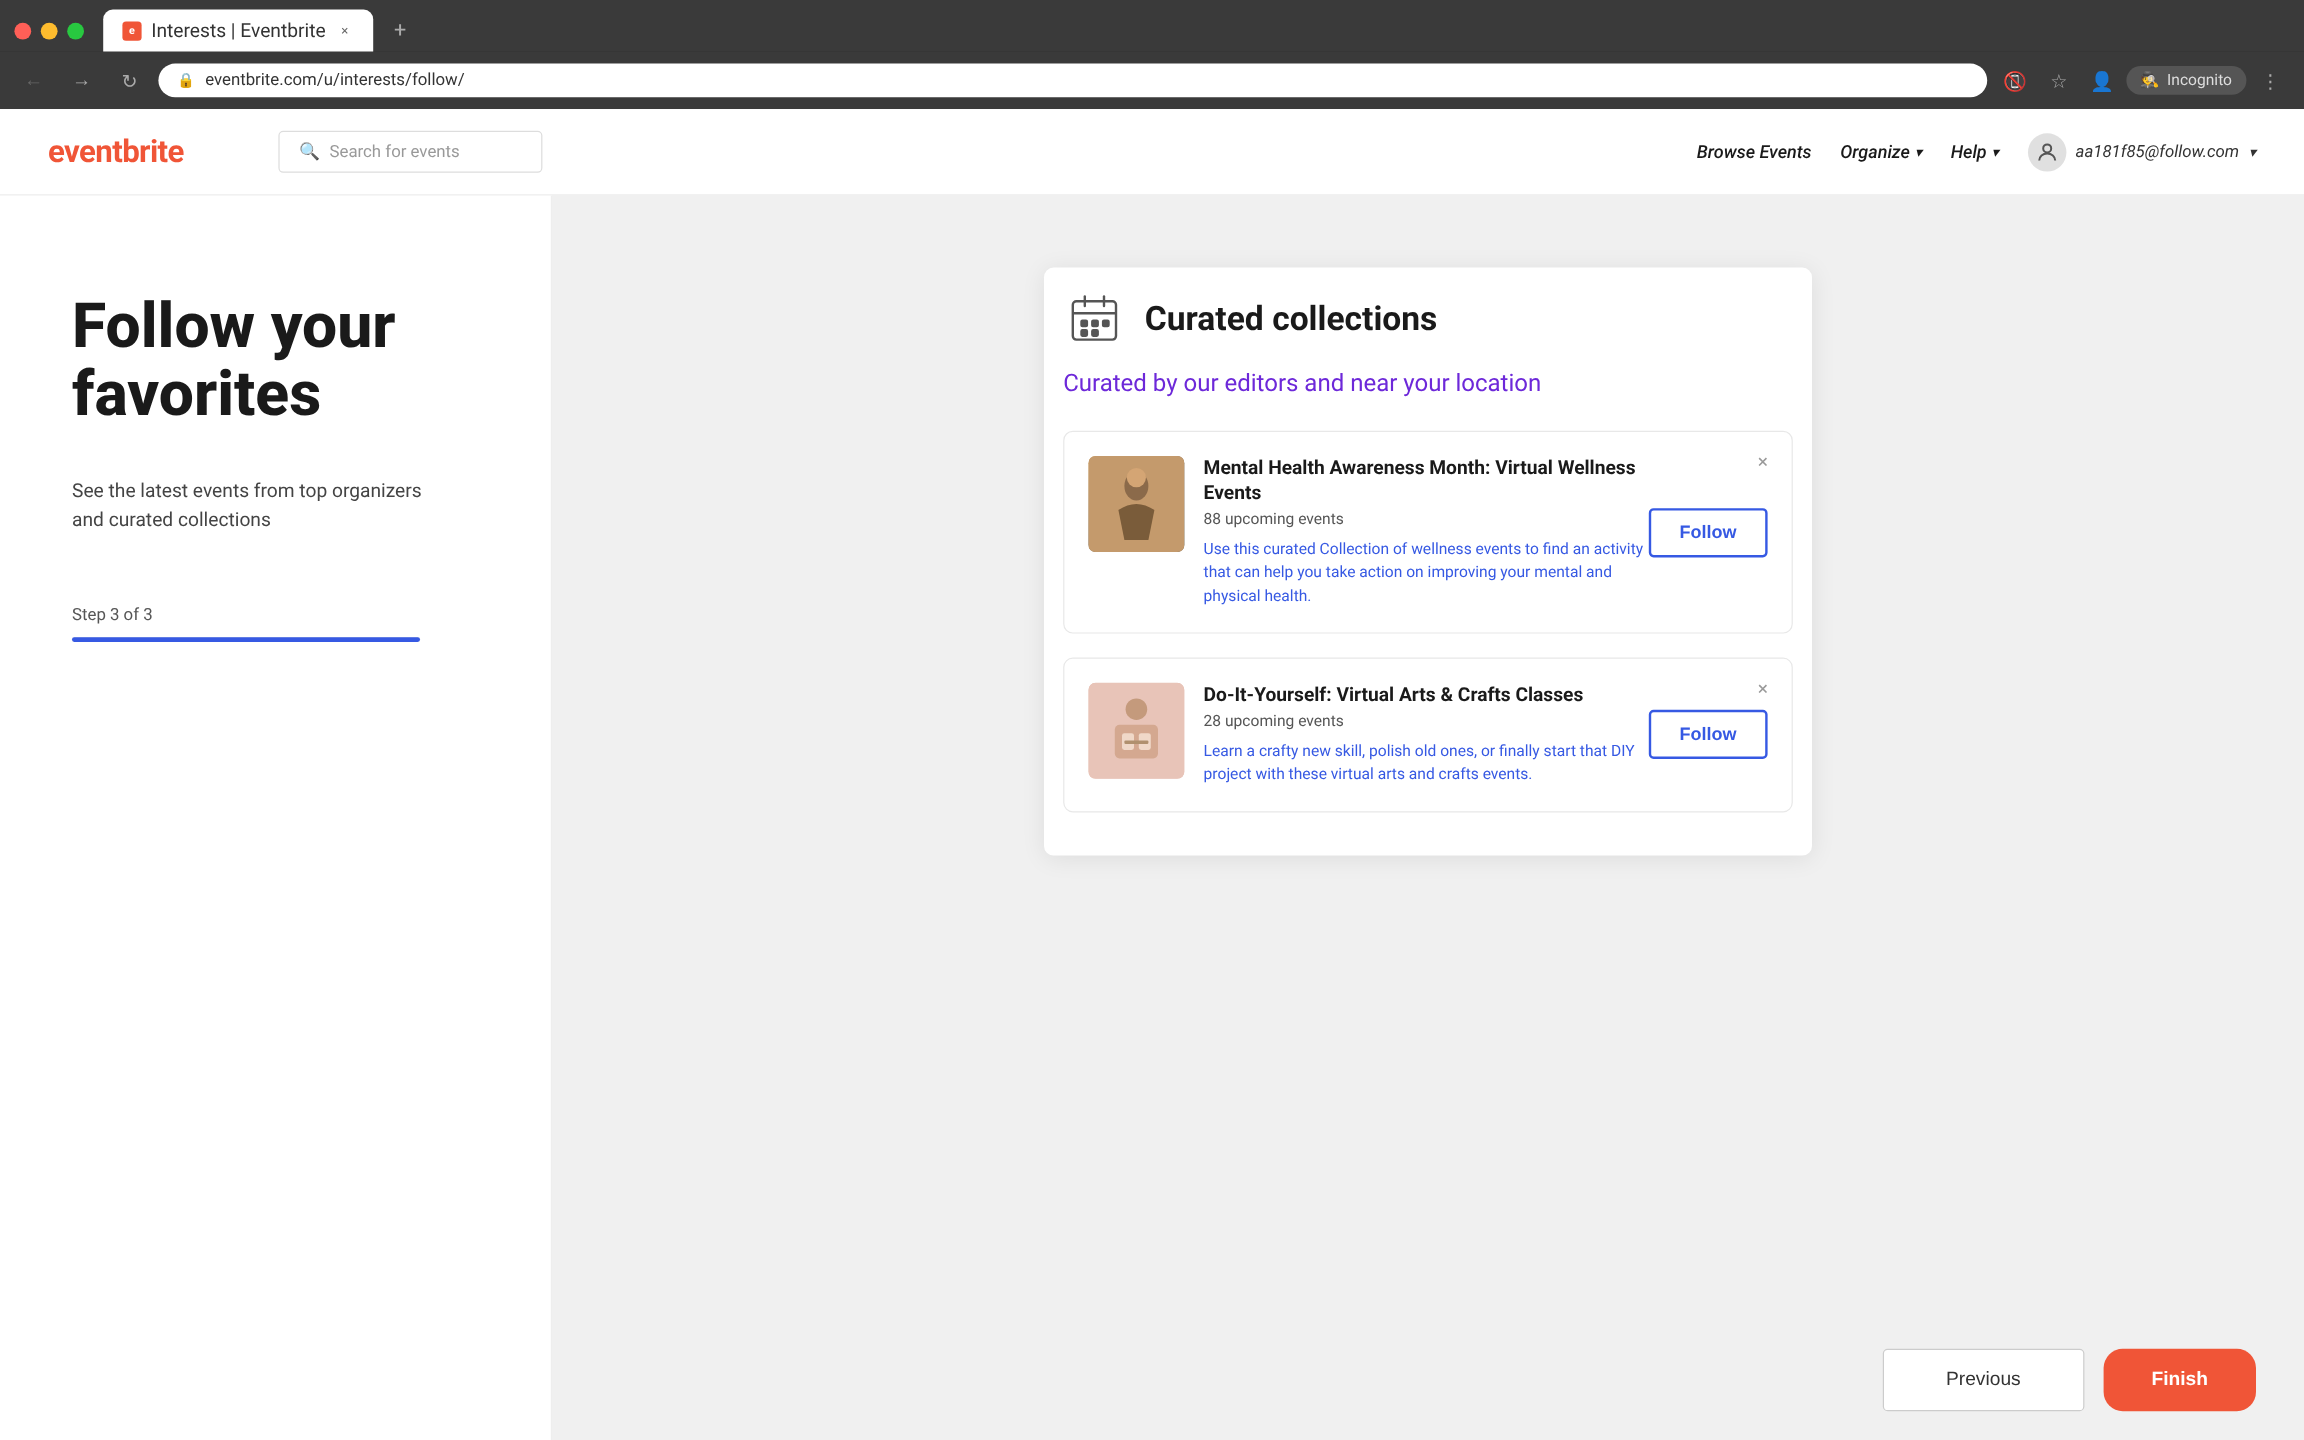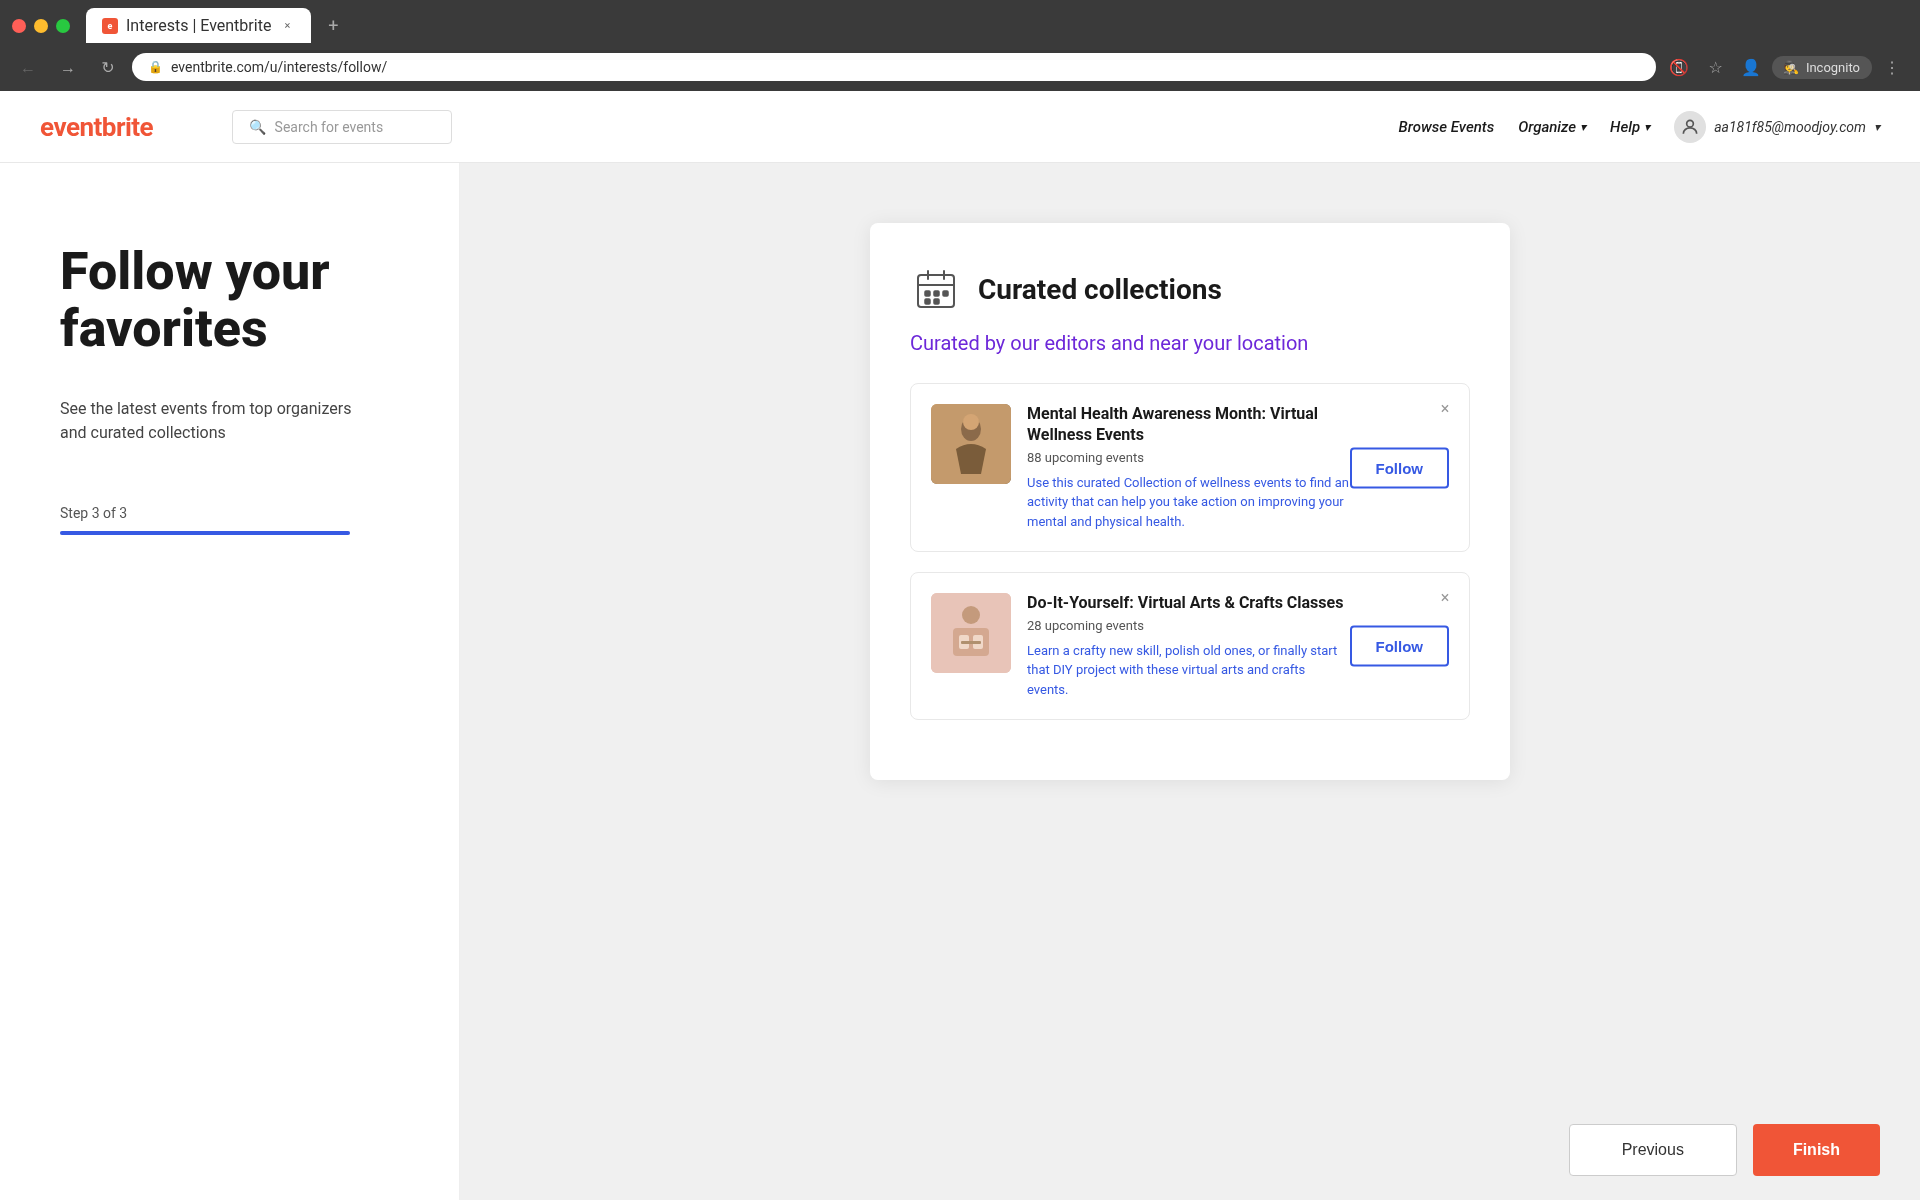--- a/index.html
+++ b/index.html
@@ -48,38 +48,38 @@
     .right-panel { flex: 1; background: #f0f0f0; display: flex; align-items: flex-start; justify-content: center; padding: 60px 40px; }
 
     .hero-title { font-size: 52px; font-weight: 800; color: #1a1a1a; line-height: 1.1; margin-bottom: 40px; }
     .hero-subtitle { font-size: 16px; color: #444; line-height: 1.5; margin-bottom: 60px; max-width: 320px; }
     .step-indicator { margin-top: 40px; }
     .step-text { font-size: 14px; color: #555; margin-bottom: 10px; }
     .step-progress { width: 290px; height: 4px; background: #e0e0e0; border-radius: 2px; }
     .step-progress-fill { height: 100%; background: #3659e3; border-radius: 2px; }
 
     
-    .collections-card { background: #fff; border-radius: 8px; box-shadow: 0 2px 20px rgba(0,0,0,0.08); max-width: 640px; width: 100%; padding: 40px; }
+    .collections-card { background: #fff; border-radius: 8px; box-shadow: 0 2px 20px rgba(0,0,0,0.08); max-width: 640px; width: 100%; padding: 16px; }
     .card-header { display: flex; align-items: center; gap: 16px; margin-bottom: 16px; }
     .calendar-icon { width: 52px; height: 52px; display: flex; align-items: center; justify-content: center; }
     .card-title { font-size: 28px; font-weight: 700; color: #1a1a1a; }
     .card-subtitle { font-size: 20px; color: #6d28d9; margin-bottom: 28px; }
     .collection-item { border: 1px solid #e8e8e8; border-radius: 8px; padding: 20px; margin-bottom: 20px; position: relative; display: flex; align-items: flex-start; gap: 16px; }
     .collection-image-placeholder { width: 80px; height: 80px; border-radius: 6px; flex-shrink: 0; }
     .collection-body { flex: 1; padding-right: 100px; }
     .collection-title { font-size: 16px; font-weight: 700; color: #1a1a1a; margin-bottom: 4px; line-height: 1.3; }
     .collection-count { font-size: 13px; color: #555; margin-bottom: 8px; }
     .collection-desc { font-size: 13px; color: #3659e3; line-height: 1.5; }
     .follow-btn { position: absolute; right: 20px; top: 50%; transform: translateY(-50%); border: 2px solid #3659e3; color: #3659e3; background: #fff; border-radius: 4px; padding: 10px 24px; font-size: 15px; font-weight: 600; cursor: pointer; white-space: nowrap; }
     .close-btn { position: absolute; top: 12px; right: 12px; width: 24px; height: 24px; display: flex; align-items: center; justify-content: center; color: #999; font-size: 16px; cursor: pointer; border-radius: 50%; }
 
     
     .page-footer { position: fixed; bottom: 0; right: 0; padding: 24px 40px; display: flex; gap: 16px; background: transparent; }
     .btn-previous { background: #fff; border: 1px solid #ccc; color: #333; font-size: 16px; font-weight: 500; padding: 16px 52px; border-radius: 4px; cursor: pointer; }
-    .btn-finish { background: #f05537; border: none; color: #fff; font-size: 16px; font-weight: 600; padding: 16px 40px; border-radius: 4px; cursor: pointer; }
+    .btn-finish { background: #f05537; border: none; color: #fff; font-size: 16px; font-weight: 600; padding: 16px 40px; border-radius: 16px; cursor: pointer; }
 
     
     .calendar-svg { fill: none; stroke: #555; stroke-width: 1.5; }
   </style>
 </head>
 <body>
 
 <div class="browser-chrome">
   <div class="browser-tab-bar">
     <div class="browser-window-controls">
@@ -135,21 +135,21 @@
         <span>Help</span>
         <span style="font-size:12px;">▾</span>
       </a>
       <div class="user-menu">
         <div class="user-avatar">
           <svg width="20" height="20" viewBox="0 0 24 24" fill="none" stroke="currentColor" stroke-width="2">
               <circle cx="12" cy="8" r="4"></circle>
               <path d="M4 20c0-4 3.6-7 8-7s8 3 8 7"></path>
             </svg>
         </div>
-        <span style="font-size:14px;color:#333;">aa181f85@moodjoy.com</span>
+        <span style="font-size:14px;color:#333;">aa181f85@follow.com</span>
         <span style="font-size:12px;">▾</span>
       </div>
     </div>
   </nav>
 
   <div class="main-layout">
 
     <div class="left-panel">
       <h1 class="hero-title">
         <span>Follow your</span><br>

